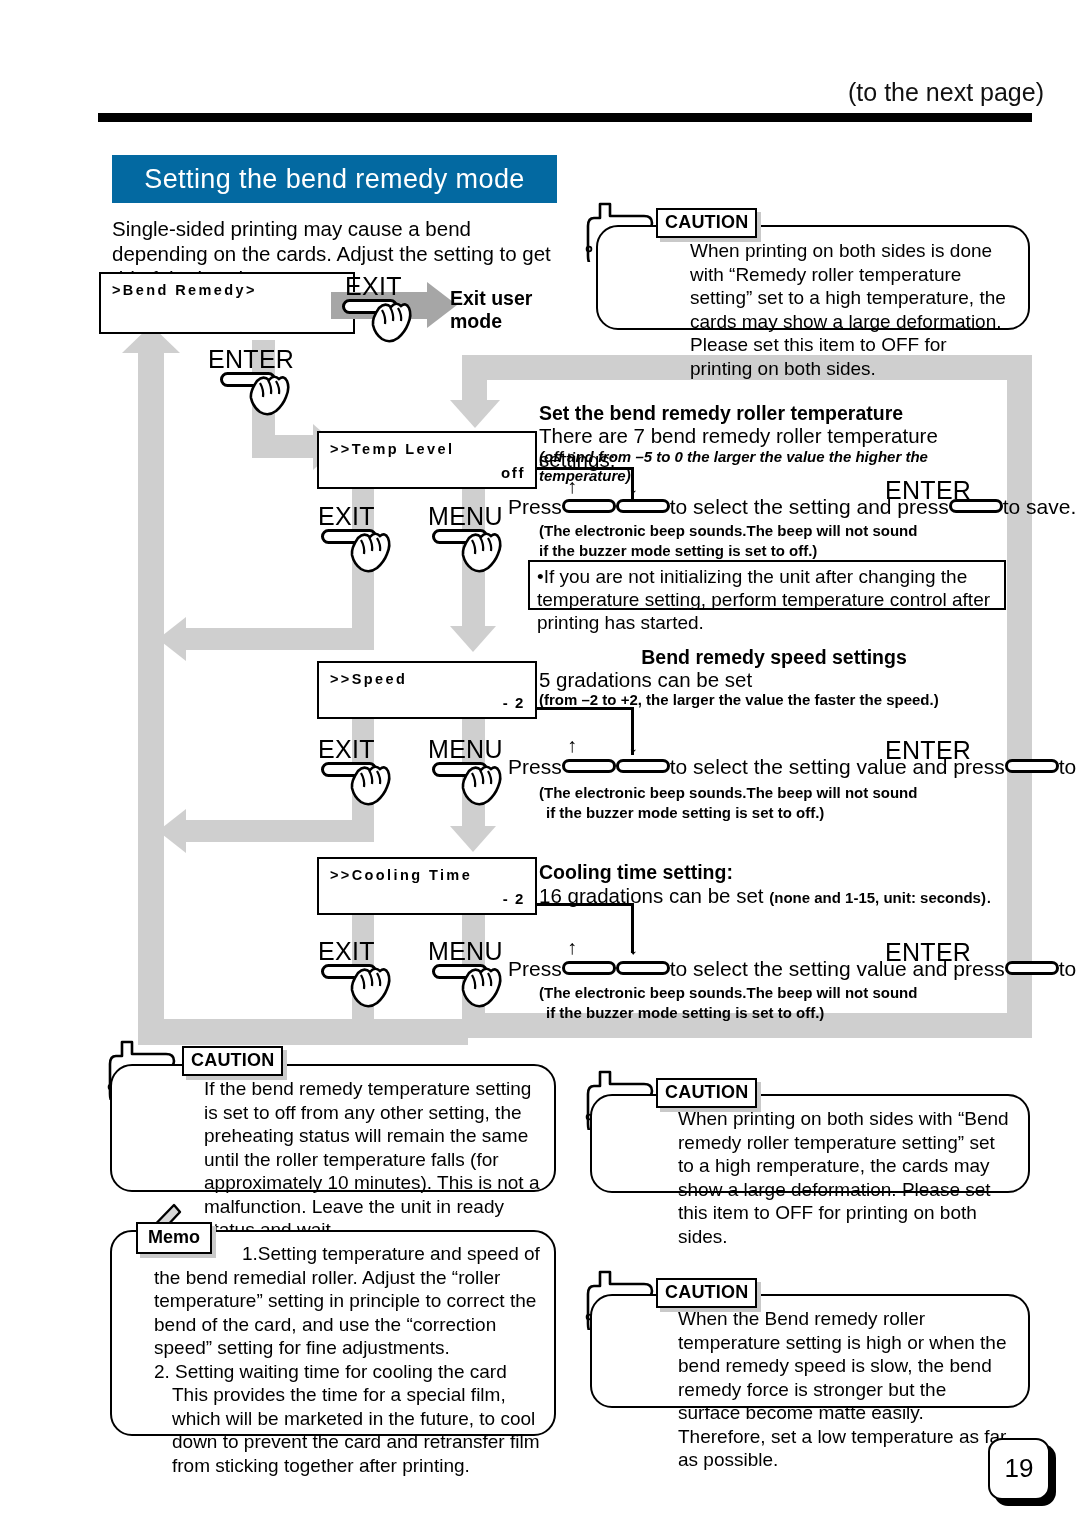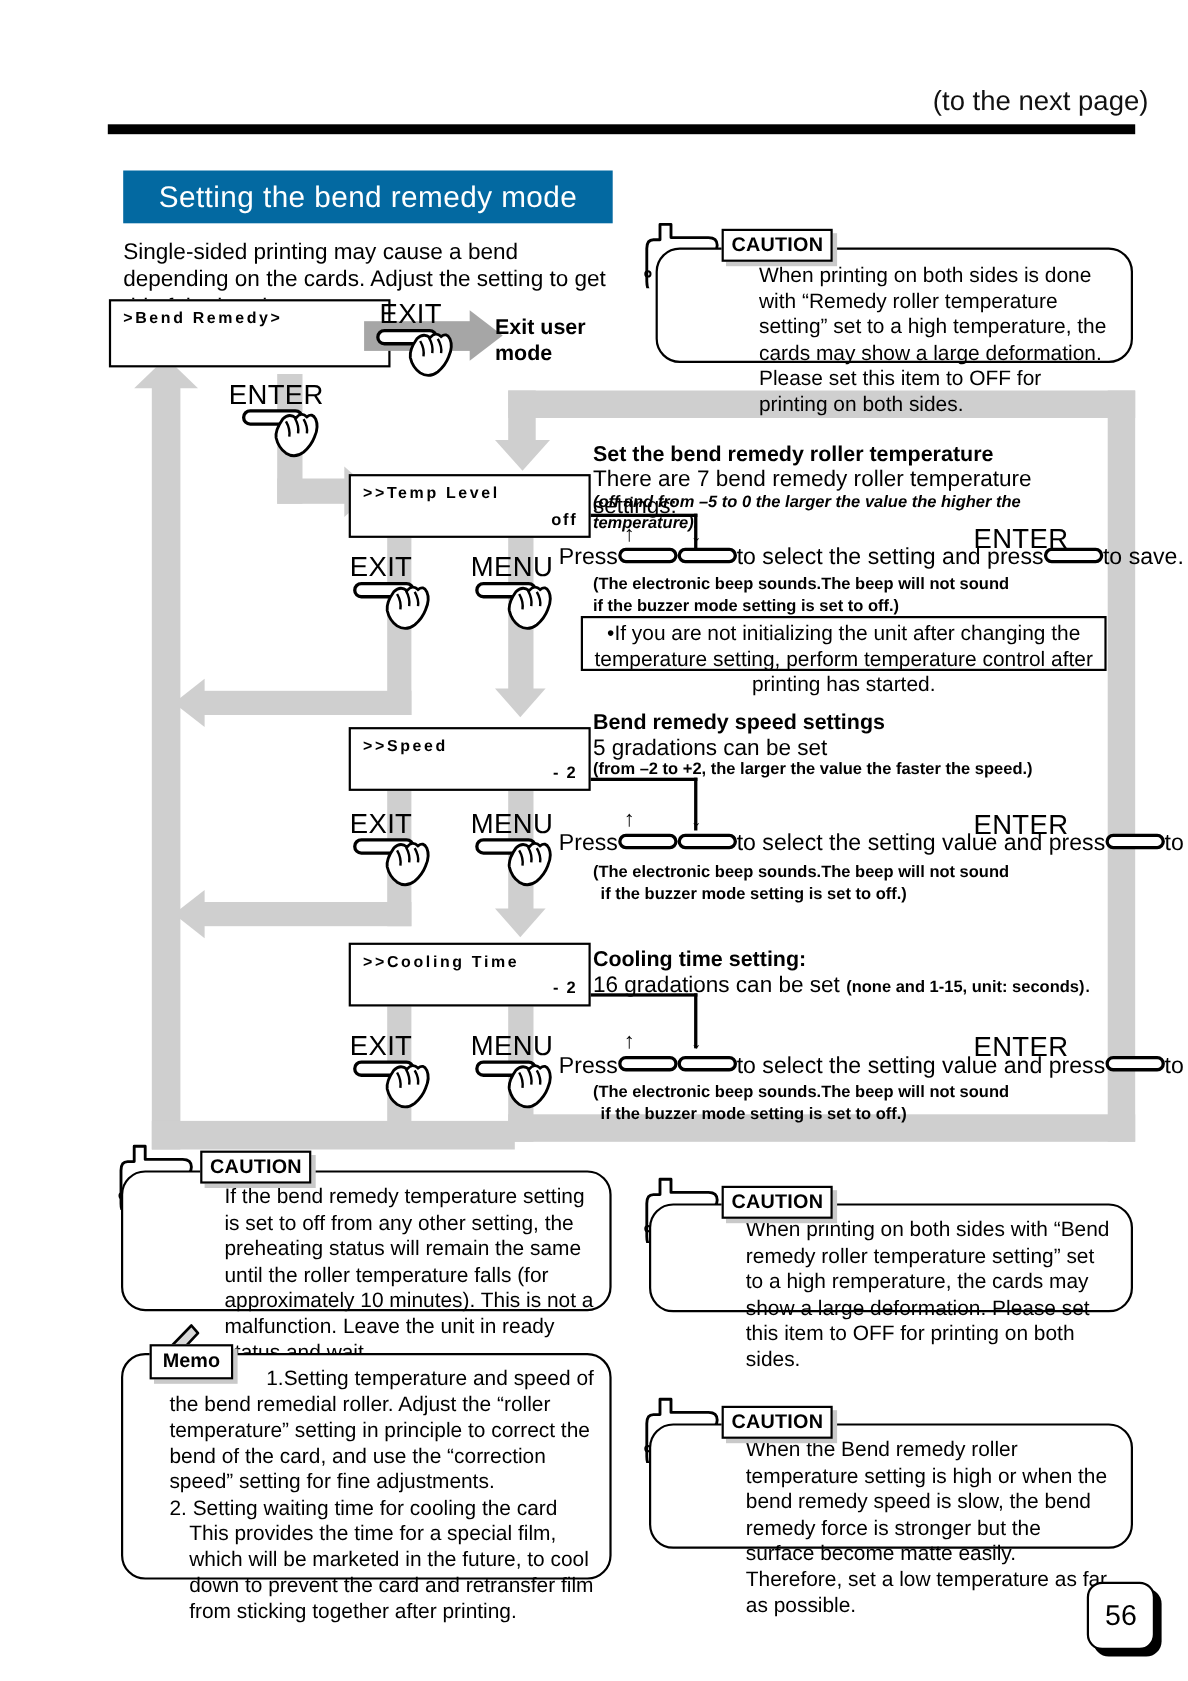--- a/index.html
+++ b/index.html
@@ -178,23 +178,23 @@
 <div class="abs" style="left:628px;top:476px;font-size:20px;line-height:20px;font-weight:bold;">↓</div>
 
 <div class="abs press" style="left:508px;top:495px;">
   <span>Press</span><span class="pill"></span><span class="pill"></span><span>to select the setting and press</span><span class="pill"></span><span>to save.</span>
 </div>
 <div class="abs keylabel" style="left:885px;top:476px;">ENTER</div>
 
 <div class="abs sm" style="left:539px;top:521px;width:470px;">(The electronic beep sounds.The beep will not sound</div>
 <div class="abs sm" style="left:539px;top:541px;width:470px;">if the buzzer mode setting is set to off.)</div>
 
-<div class="abs notebox" style="left:528px;top:560px;width:478px;height:50px;text-align:center;">•If you are not initializing the unit after changing the temperature setting, perform temperature control after printing has started.</div>
-
-<div class="abs hb" style="left:539px;top:646px;width:470px;">Bend remedy speed settings</div>
+<div class="abs notebox" style="left:528px;top:560px;width:478px;height:50px;">•If you are not initializing the unit after changing the temperature setting, perform temperature control after printing has started.</div>
+
+<div class="abs hb" style="left:539px;top:646px;width:470px;text-align:center;">Bend remedy speed settings</div>
 <div class="abs bt" style="left:539px;top:668px;width:470px;">5 gradations can be set</div>
 <div class="abs sm" style="left:539px;top:690px;width:480px;">(from –2 to +2, the larger the value the faster the speed.)</div>
 
 <div class="abs keylabel" style="left:318px;top:735px;">EXIT</div>
 <div class="abs" style="left:321px;top:762px;">
   <div class="keybtn"></div>
   <svg class="hand" style="left:27px;top:-1px;" width="46" height="48" viewBox="0 0 46 48">
     <path d="M10 10 q6 -6 12 -1 q5 -6 10 -1 q5 -4 8 2 q3 7 -1 16 q-3 8 -10 14 q-8 6 -16 1 q-7 -5 -9 -14 q-1 -7 6 -17 z" fill="#fff" stroke="#000" stroke-width="2.6"></path>
     <path d="M13 12 q4 7 3 14 M21 9 q4 7 3 14 M29 10 q4 7 3 13" fill="none" stroke="#000" stroke-width="2.2"></path>
   </svg>
@@ -304,14 +304,14 @@
     <path d="M22 4 h10 v12 h34 q8 0 8 7 q0 7 -8 7 h-18 h22 q8 0 8 7 q0 7 -8 7 h-22 h18 q8 0 8 7 q0 7 -8 7 h-18 h12 q8 0 8 6 q0 6 -8 6 h-36 q-14 0 -14 -14 v-30 q0 -8 6 -8 h6 z" fill="#fff" stroke="#000" stroke-width="2.6" stroke-linejoin="round"></path>
     <circle cx="11" cy="49" r="2.4" fill="none" stroke="#000" stroke-width="1.8"></circle>
   </svg>
   <div class="tag caution" style="left:78px;top:10px;">CAUTION</div>
   <div class="balloon" style="position:absolute;left:12px;top:26px;width:440px;height:114px;padding:11px 16px 10px 86px;">
     <p>When the Bend remedy roller temperature setting is high or when the bend remedy speed is slow, the bend remedy force is stronger but the surface become matte easily. Therefore, set a low temperature as far as possible.</p>
   </div>
 </div>
 
 <div class="abs" id="pagenum">
-  <span>56</span>
+  <span>19</span>
 </div>
 
 </body></html>

